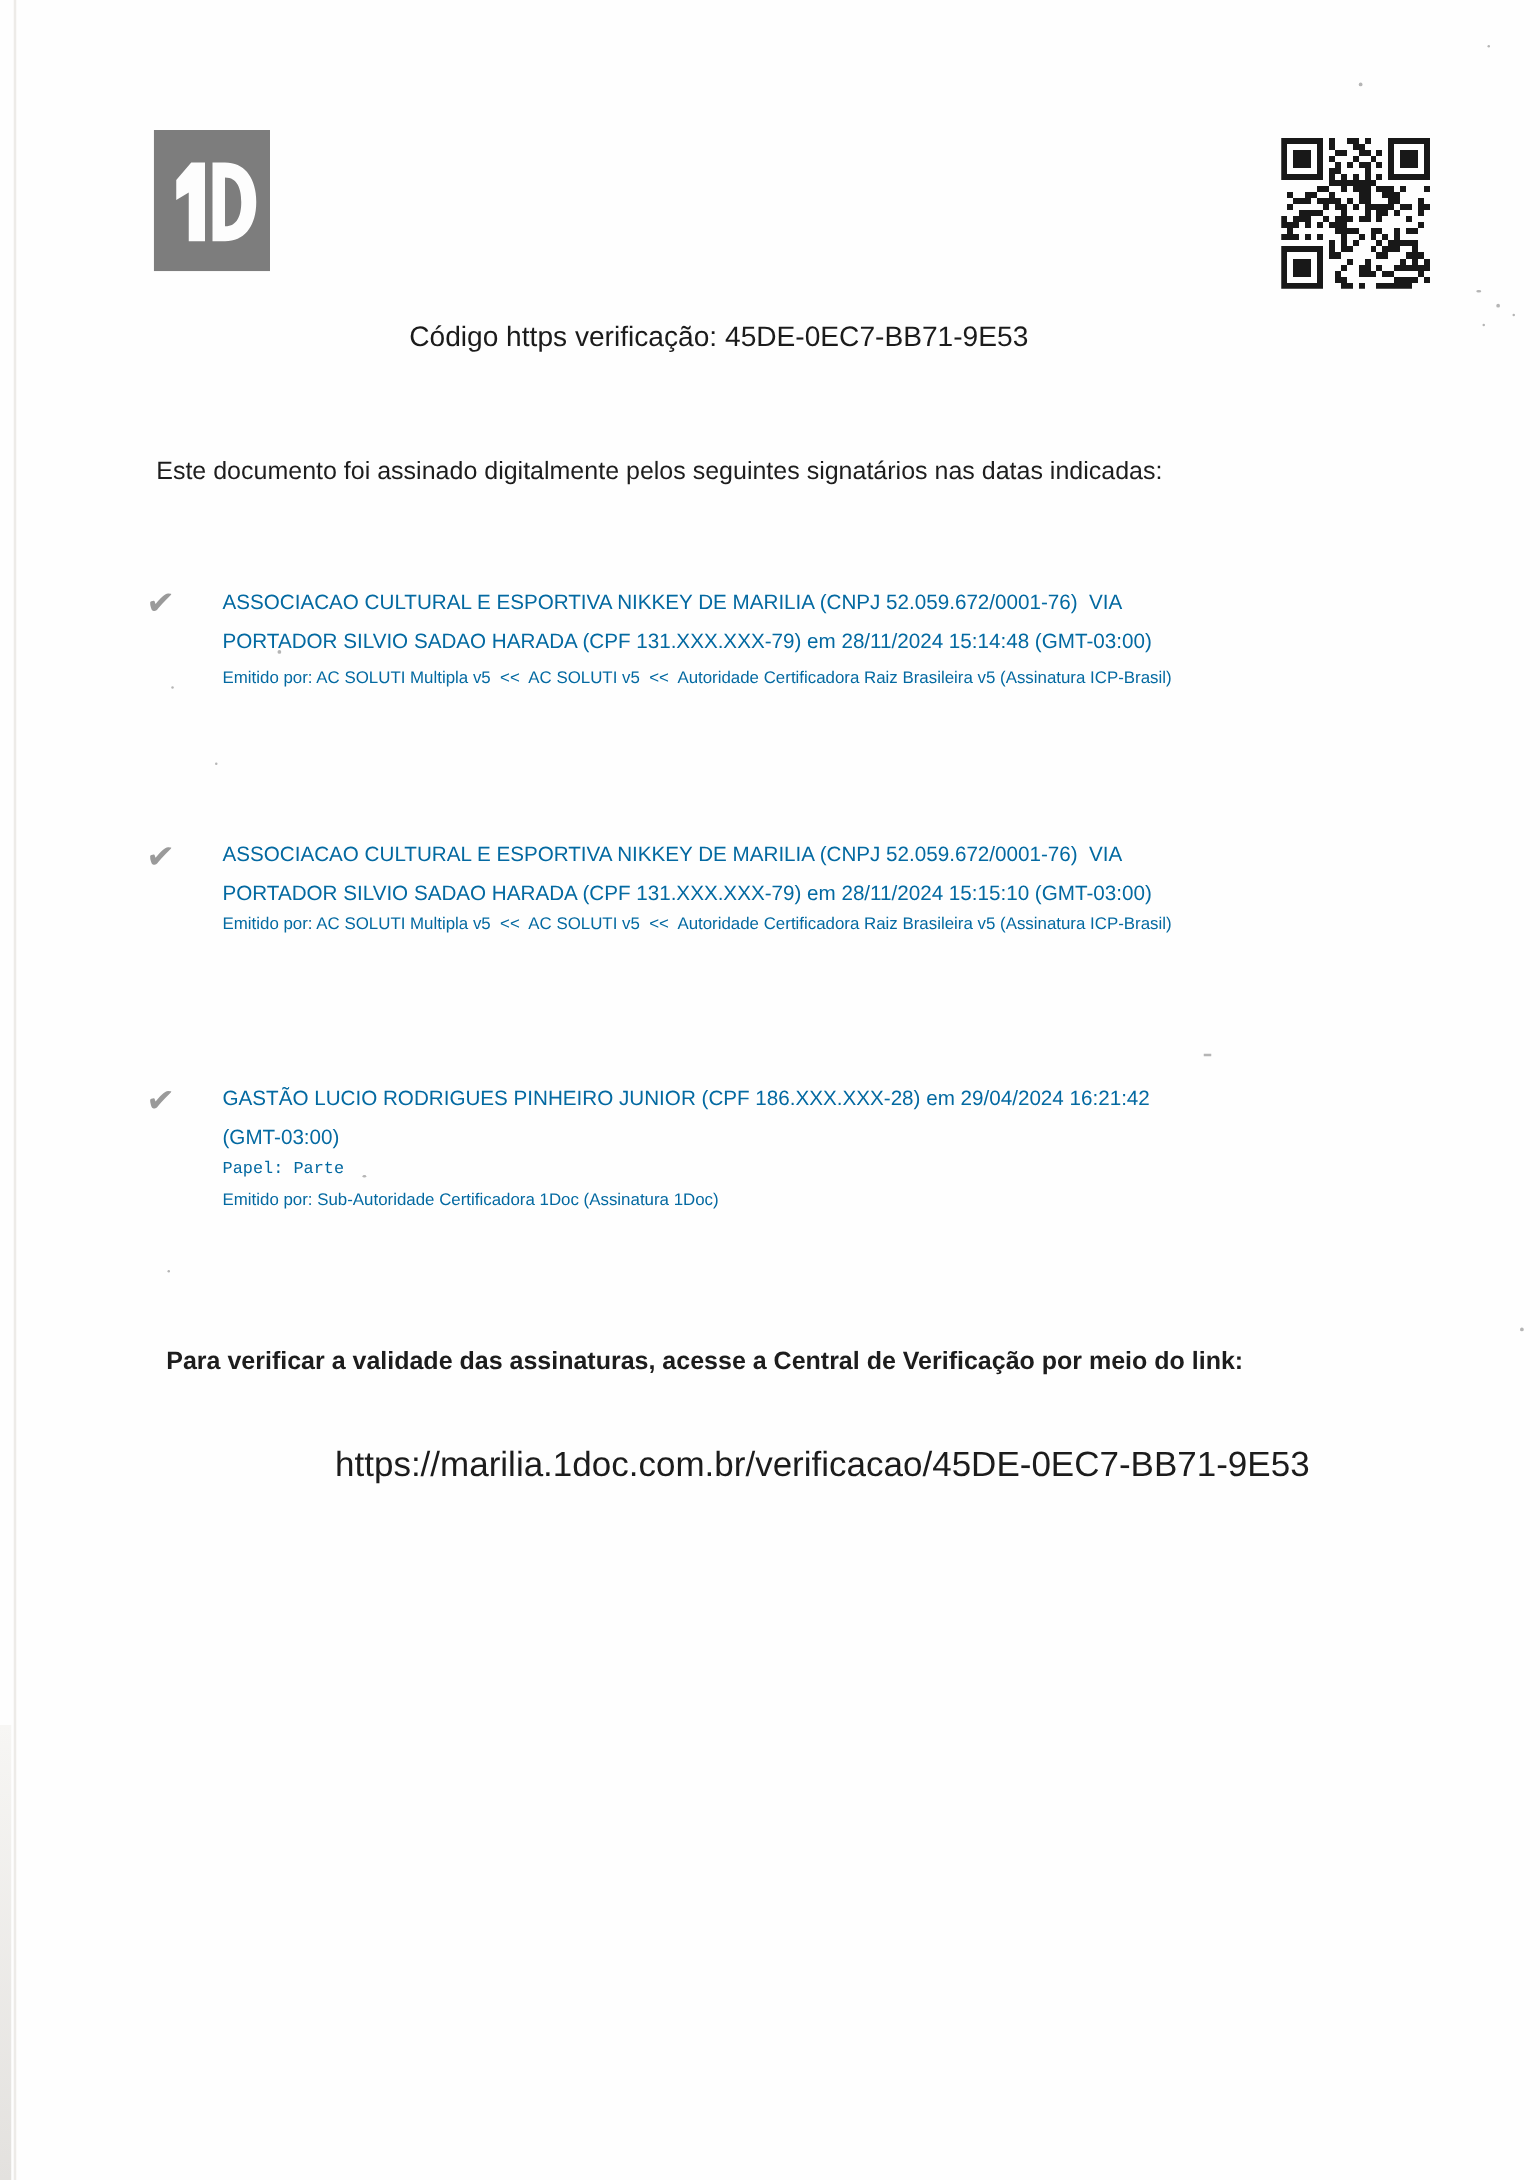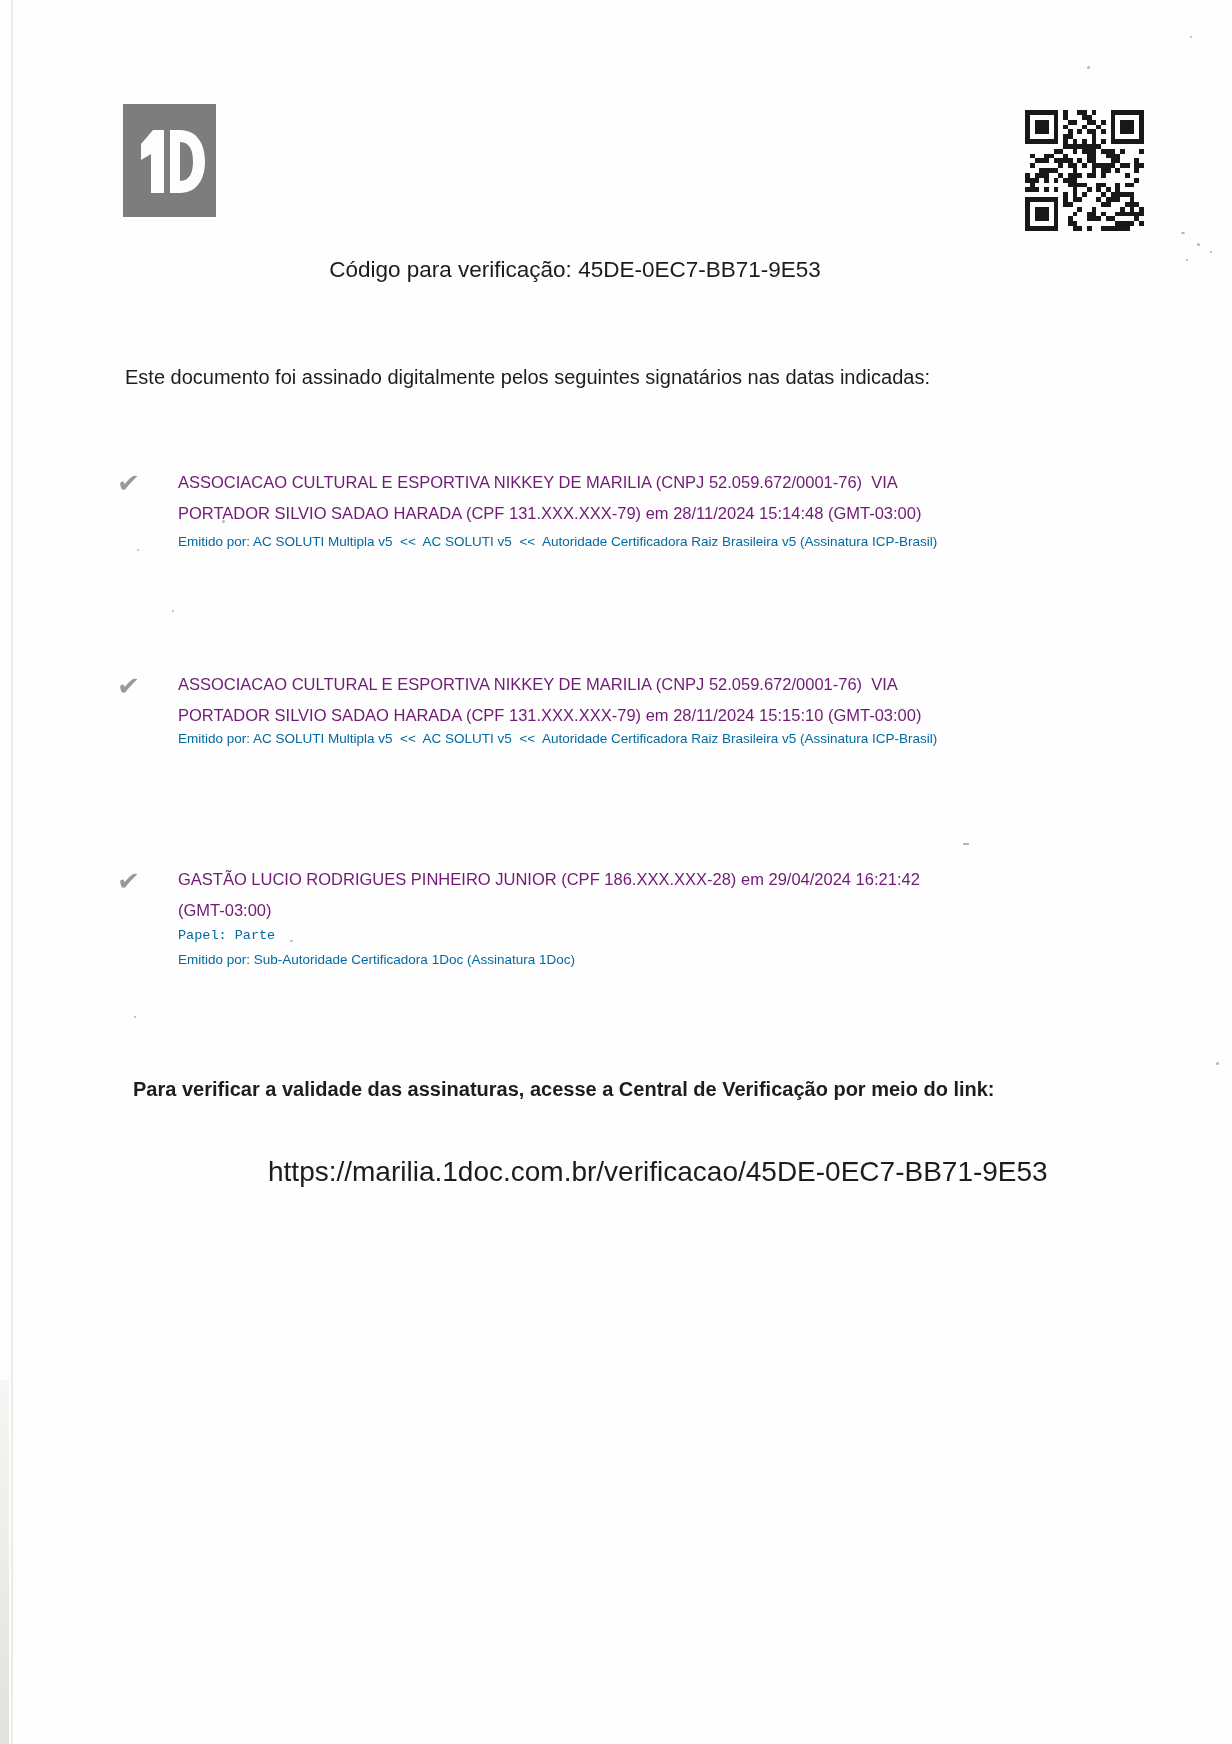--- a/index.html
+++ b/index.html
@@ -28,21 +28,21 @@
     font-size:22.5px; color:#1b1b1b;
   }
   .intro{position:absolute; left:125px; top:366px; font-size:20px; color:#1d1d1d;}
 
   .sig-check{
     position:absolute; left:117px; width:40px;
     font-size:27px; color:#9a9a9a; transform:rotate(4deg);
     font-family:"DejaVu Sans",sans-serif;
   }
   .sig-text{position:absolute; left:178px; width:900px;}
-  .sig-main{font-size:16.5px; line-height:31px; white-space:pre; color:#701a75;}
+  .sig-main{font-size:16.5px; line-height:31px; white-space:pre; color:#0369a1;}
   .sig-small{position:absolute; left:178px; font-size:13.5px; line-height:20px; white-space:pre; color:#0369a1;}
 
   .footer-line{position:absolute; left:133px; top:1078px; font-size:20px; color:#1d1d1d;font-weight:bold;}
   .link-line{position:absolute; left:268px; top:1156px; font-size:28px; color:#1c1c1c;}
 </style>
 </head>
 <body>
 
 <div class="page">
 
@@ -364,21 +364,21 @@
         <rect x="13" y="24" width="1" height="1" fill="#181818"></rect>
         <rect x="16" y="24" width="1" height="1" fill="#181818"></rect>
         <rect x="17" y="24" width="1" height="1" fill="#181818"></rect>
         <rect x="18" y="24" width="1" height="1" fill="#181818"></rect>
         <rect x="19" y="24" width="1" height="1" fill="#181818"></rect>
         <rect x="20" y="24" width="1" height="1" fill="#181818"></rect>
         <rect x="21" y="24" width="1" height="1" fill="#181818"></rect>
       </svg></div>
 
   <div class="code-line">
-    <span>Código para verificação:</span>
+    <span>Código https verificação:</span>
     <span> </span>
     <span>45DE-0EC7-BB71-9E53</span>
   </div>
 
   <div class="intro">Este documento foi assinado digitalmente pelos seguintes signatários nas datas indicadas:</div>
 
   <div>
     <div class="sig-check" style="top:468px;">✔</div>
     <div class="sig-text" style="top:467px;">
       <div class="sig-main">ASSOCIACAO CULTURAL E ESPORTIVA NIKKEY DE MARILIA (CNPJ 52.059.672/0001-76)  VIA</div>

